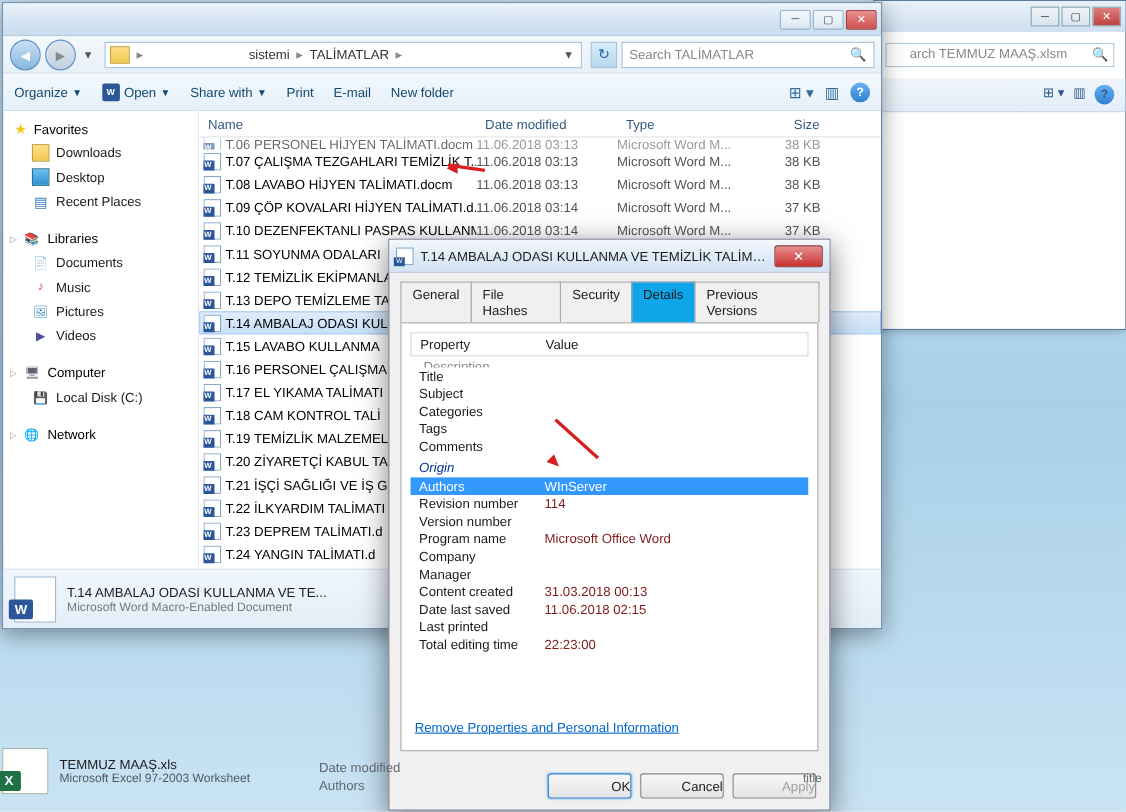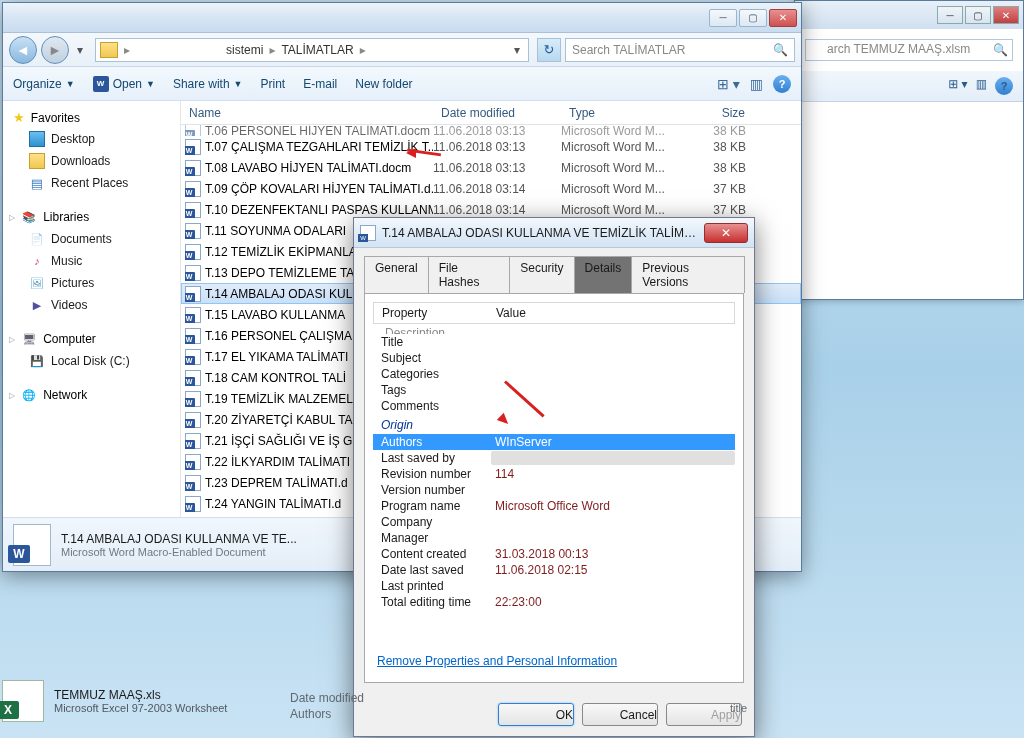--- a/index.html
+++ b/index.html
@@ -94,21 +94,21 @@
 
 .props { position:absolute; left:353px; top:217px; width:402px; height:520px; background:#f0f0f0; border:1px solid #707890; box-shadow:0 6px 24px rgba(0,0,0,.5); display:flex; flex-direction:column; }
 .props-title { height:30px; background:linear-gradient(#f4f8fc,#e0ecf8 50%,#d4e4f4); display:flex; align-items:center; padding:0 6px; gap:6px; border-bottom:1px solid #b8c8d8; }
 .props-title .picon { width:16px; height:16px; background:#fff; border:1px solid #8aa8c8; position:relative; }
 .props-title .picon::before { content:"W"; position:absolute; left:-3px; bottom:-2px; width:10px; height:8px; background:#2b579a; color:#fff; font-size:6px; display:flex; align-items:center; justify-content:center; }
 .props-title .ptext { flex:1; white-space:nowrap; overflow:hidden; text-overflow:ellipsis; color:#1a1a1a; }
 .props-close { width:44px; height:20px; background:linear-gradient(#e89090,#c83030); border:1px solid #903030; border-radius:3px; color:#fff; display:flex; align-items:center; justify-content:center; font-size:12px; cursor:pointer; }
 
 .tabs { display:flex; padding:8px 10px 0 10px; gap:0; }
 .tab { padding:4px 10px; border:1px solid #a8a8a8; border-bottom:none; background:#f0f0f0; margin-right:-1px; cursor:pointer; color:#1a1a1a; position:relative; }
-.tab.active { background:#737373; z-index:2; }
+.tab.active { background:#0ea5e9; z-index:2; }
 .tab-content { flex:1; margin:0 10px 10px 10px; background:#fff; border:1px solid #a8a8a8; display:flex; flex-direction:column; padding:8px; position:relative; }
 
 .prop-headers { display:flex; border:1px solid #d8d8d8; background:#fff; padding:3px 0; margin-bottom:2px; }
 .prop-headers .ph1 { flex:0 0 118px; padding-left:8px; color:#1a1a1a; }
 .prop-headers .ph2 { flex:1; padding-left:4px; color:#1a1a1a; }
 .prop-scroll { flex:1; overflow-y:auto; border:none; position:relative; }
 .prop-scroll::-webkit-scrollbar { width:17px; }
 .prop-scroll::-webkit-scrollbar-track { background:#f0f0f0; border-left:1px solid #d8d8d8; }
 .prop-scroll::-webkit-scrollbar-thumb { background:linear-gradient(to right,#e0e8f0,#c0d0e0); border:1px solid #a0b0c0; border-radius:2px; }
 
@@ -222,26 +222,26 @@
   </div>
 
   <div class="explorer-body">
     <div class="sidebar">
       <div class="side-group">
         <div class="side-head fav">
             <span class="star">★</span>
             <span>Favorites</span>
           </div>
         <div class="side-item">
+            <span class="mini-icon mi-folder"></span>
+            <span>Downloads</span>
+          </div>
+        <div class="side-item">
             <span class="mini-icon mi-desktop"></span>
             <span>Desktop</span>
-          </div>
-        <div class="side-item">
-            <span class="mini-icon mi-folder"></span>
-            <span>Downloads</span>
           </div>
         <div class="side-item">
             <span class="mini-icon mi-recent">▤</span>
             <span>Recent Places</span>
           </div>
       </div>
       <div class="side-group">
         <div class="side-head">
             <span class="chev">▷</span>
             <span class="mini-icon mi-lib">📚</span>
@@ -516,24 +516,20 @@
         </div>
         <div class="prop-row">
           <div class="pk">Comments</div>
           <div class="pv"></div>
         </div>
         <div class="prop-section">Origin</div>
         <div class="prop-row hl">
           <div class="pk">Authors</div>
           <div class="pv">WInServer</div>
         </div>
-        <div class="prop-row grayed">
-          <div class="pk">Last saved by</div>
-          <div class="pv">&nbsp;&nbsp;&nbsp;&nbsp;&nbsp;&nbsp;&nbsp;&nbsp;&nbsp;&nbsp;&nbsp;&nbsp;&nbsp;&nbsp;&nbsp;&nbsp;</div>
-        </div>
         <div class="prop-row">
           <div class="pk">Revision number</div>
           <div class="pv">114</div>
         </div>
         <div class="prop-row">
           <div class="pk">Version number</div>
           <div class="pv"></div>
         </div>
         <div class="prop-row">
           <div class="pk">Program name</div>

